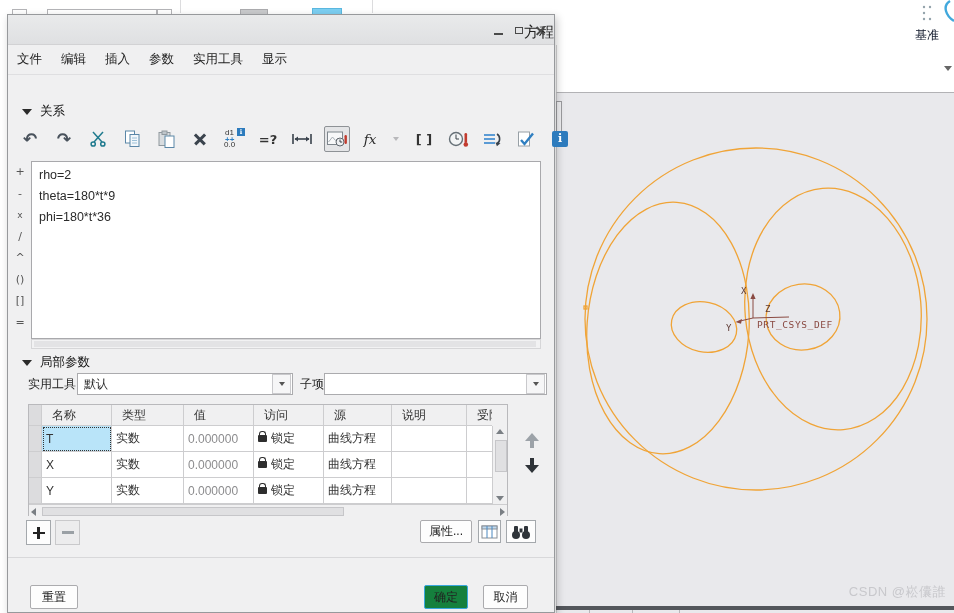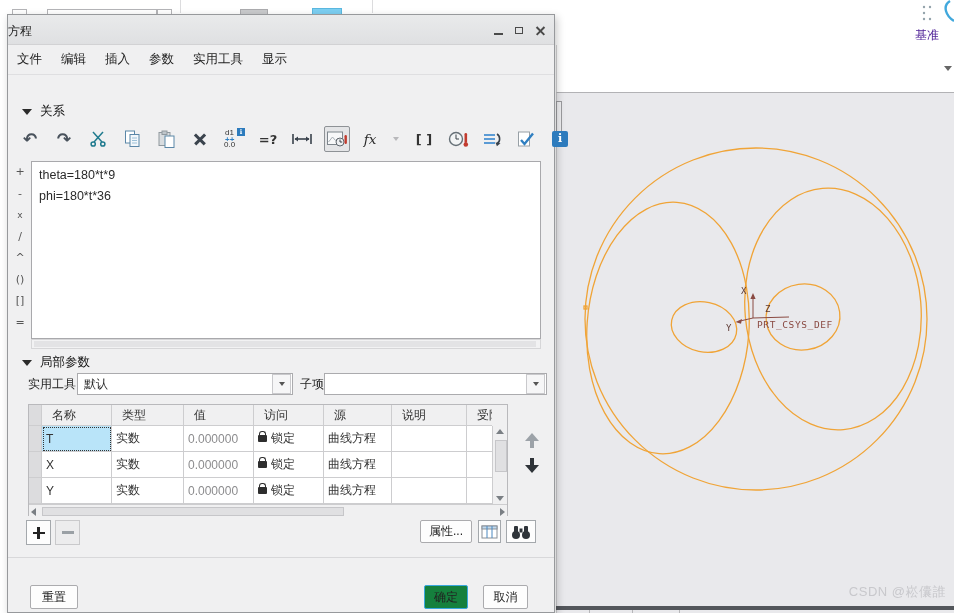--- a/index.html
+++ b/index.html
@@ -7,32 +7,32 @@
          font-family:"Liberation Sans",sans-serif;font-size:12px;color:#2b2b2b;}
   .abs{position:absolute;}
 
   
   .gfx{left:556px;top:92px;width:398px;height:521px;background:#E9E9EC;
        border-top:1px solid #B2B2B5;border-left:1px solid #C9C9CC;box-sizing:border-box;}
   .ribbon-vsep{left:556px;top:45px;width:1px;height:47px;background:#D4D4D6;}
   .rib-box{box-sizing:border-box;border:1px solid #B4B4B7;background:#fff;}
   .rib-vline{width:1px;background:#DCDCDE;}
   .gfx-handle{left:556px;top:101px;width:6px;height:32px;border:1px solid #9B9B9E;background:#EFEFF1;box-sizing:border-box;}
-  .datum-label{left:915px;top:27px;font-size:12px;color:#4c1d95;white-space:nowrap;}
+  .datum-label{left:915px;top:27px;font-size:12px;color:#0f172a;white-space:nowrap;}
   .tri-down{width:0;height:0;border:4px solid transparent;border-top:5px solid #666;border-bottom:none;}
   .bottom-bar{left:556px;top:606px;width:398px;height:4px;background:#53565B;}
   .bottom-tick{top:610px;width:1px;height:3px;background:#B6B6B9;}
   .watermark{left:800px;top:583px;width:146px;text-align:right;font-size:13px;color:#C8C8CC;letter-spacing:.5px;}
 
   
   .dialog{left:7px;top:14px;width:548px;height:599px;background:#F0F0F1;
           border:1px solid #97999C;box-sizing:border-box;box-shadow:2px 3px 8px rgba(0,0,0,.22);}
   .titlebar{left:0;top:0;width:100%;height:30px;background:linear-gradient(#E9EAEB,#DFE0E2);
             border-bottom:1px solid #D2D2D4;box-sizing:border-box;}
-  .title{left:0;top:8px;width:100%;text-align:left;font-size:12px;color:#222;}
+  .title{left:0;top:8px;width:100%;text-align:right;font-size:15px;color:#222;}
   .winbtn{top:10px;width:14px;height:12px;cursor:default;}
   .wb-min span{position:absolute;left:2px;top:8px;width:9px;height:2px;background:#4a4a4a;}
   .wb-max span{position:absolute;left:2px;top:2px;width:8px;height:7px;border:1.5px solid #4a4a4a;box-sizing:border-box;}
   .wb-close i{position:absolute;left:1px;top:5px;width:11px;height:1.8px;background:#4a4a4a;}
   .wb-close i.a{transform:rotate(45deg);} .wb-close i.b{transform:rotate(-45deg);}
 
   .menubar{left:0;top:30px;width:100%;height:30px;display:flex;align-items:center;
            padding-left:9px;gap:19px;border-bottom:1px solid #DFDFE1;box-sizing:border-box;}
   .menu-item{font-size:12.5px;color:#222;white-space:nowrap;cursor:default;}
 
@@ -323,20 +323,21 @@
       <span class="opbtn">-</span>
       <span class="opbtn" style="font-size:9px;">x</span>
       <span class="opbtn">/</span>
       <span class="opbtn">^</span>
       <span class="opbtn">()</span>
       <span class="opbtn">[]</span>
       <span class="opbtn">=</span>
     </div>
 
     <div class="abs editor">
+      <div class="eq-line">rho=2</div>
       <div class="eq-line">theta=180*t*9</div>
       <div class="eq-line">phi=180*t*36</div>
     </div>
     <div class="abs hscroll-ed">
         <i></i>
       </div>
 
     <div class="abs sect-head" style="left:14px;top:339px;">
       <span class="sect-tri"></span>
       <span>局部参数</span>

